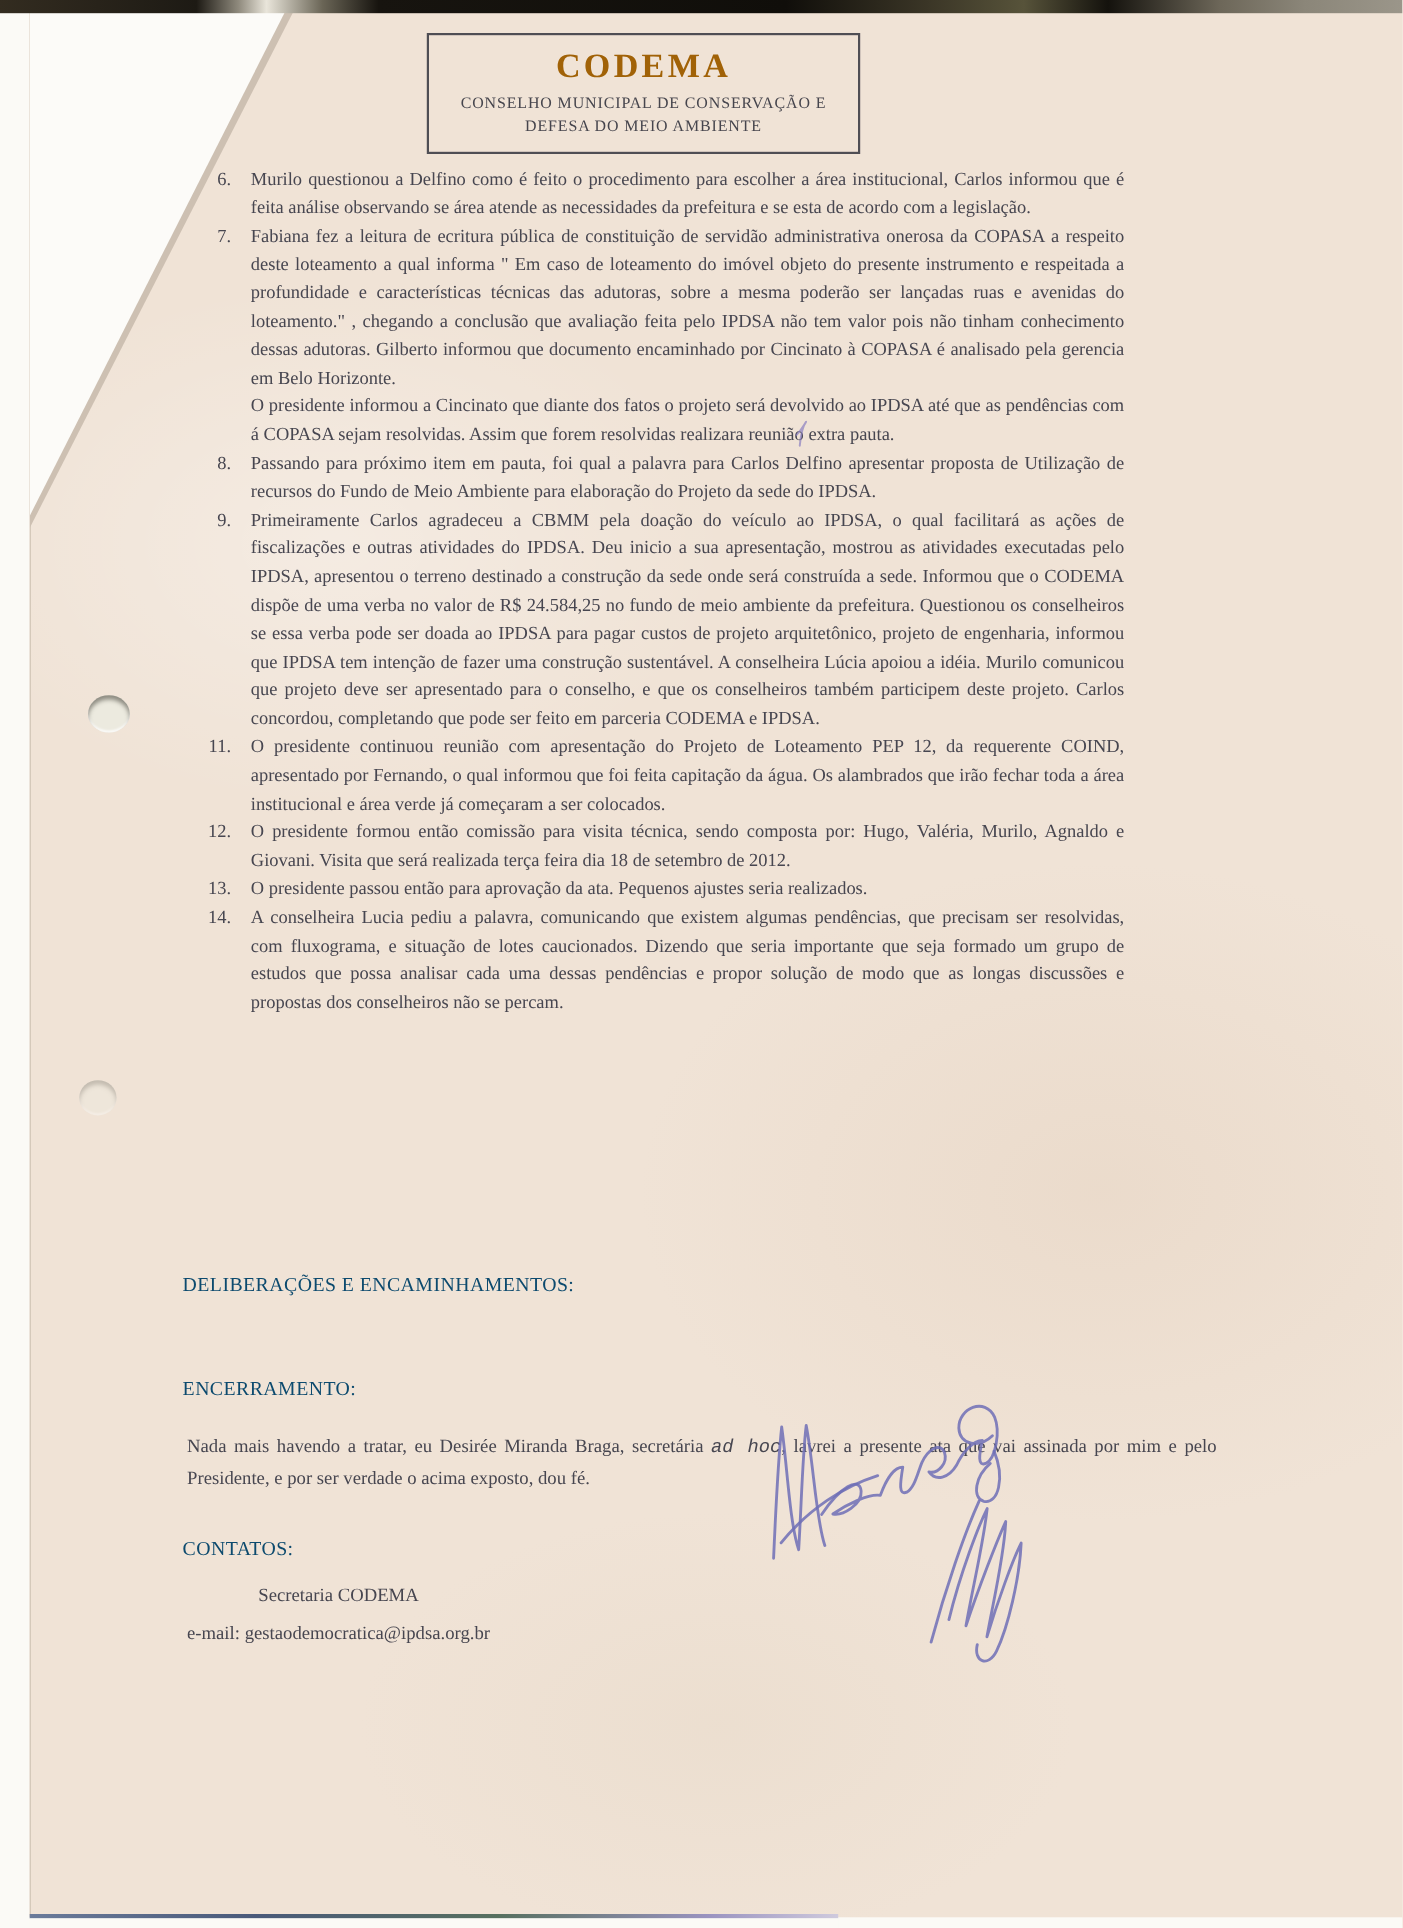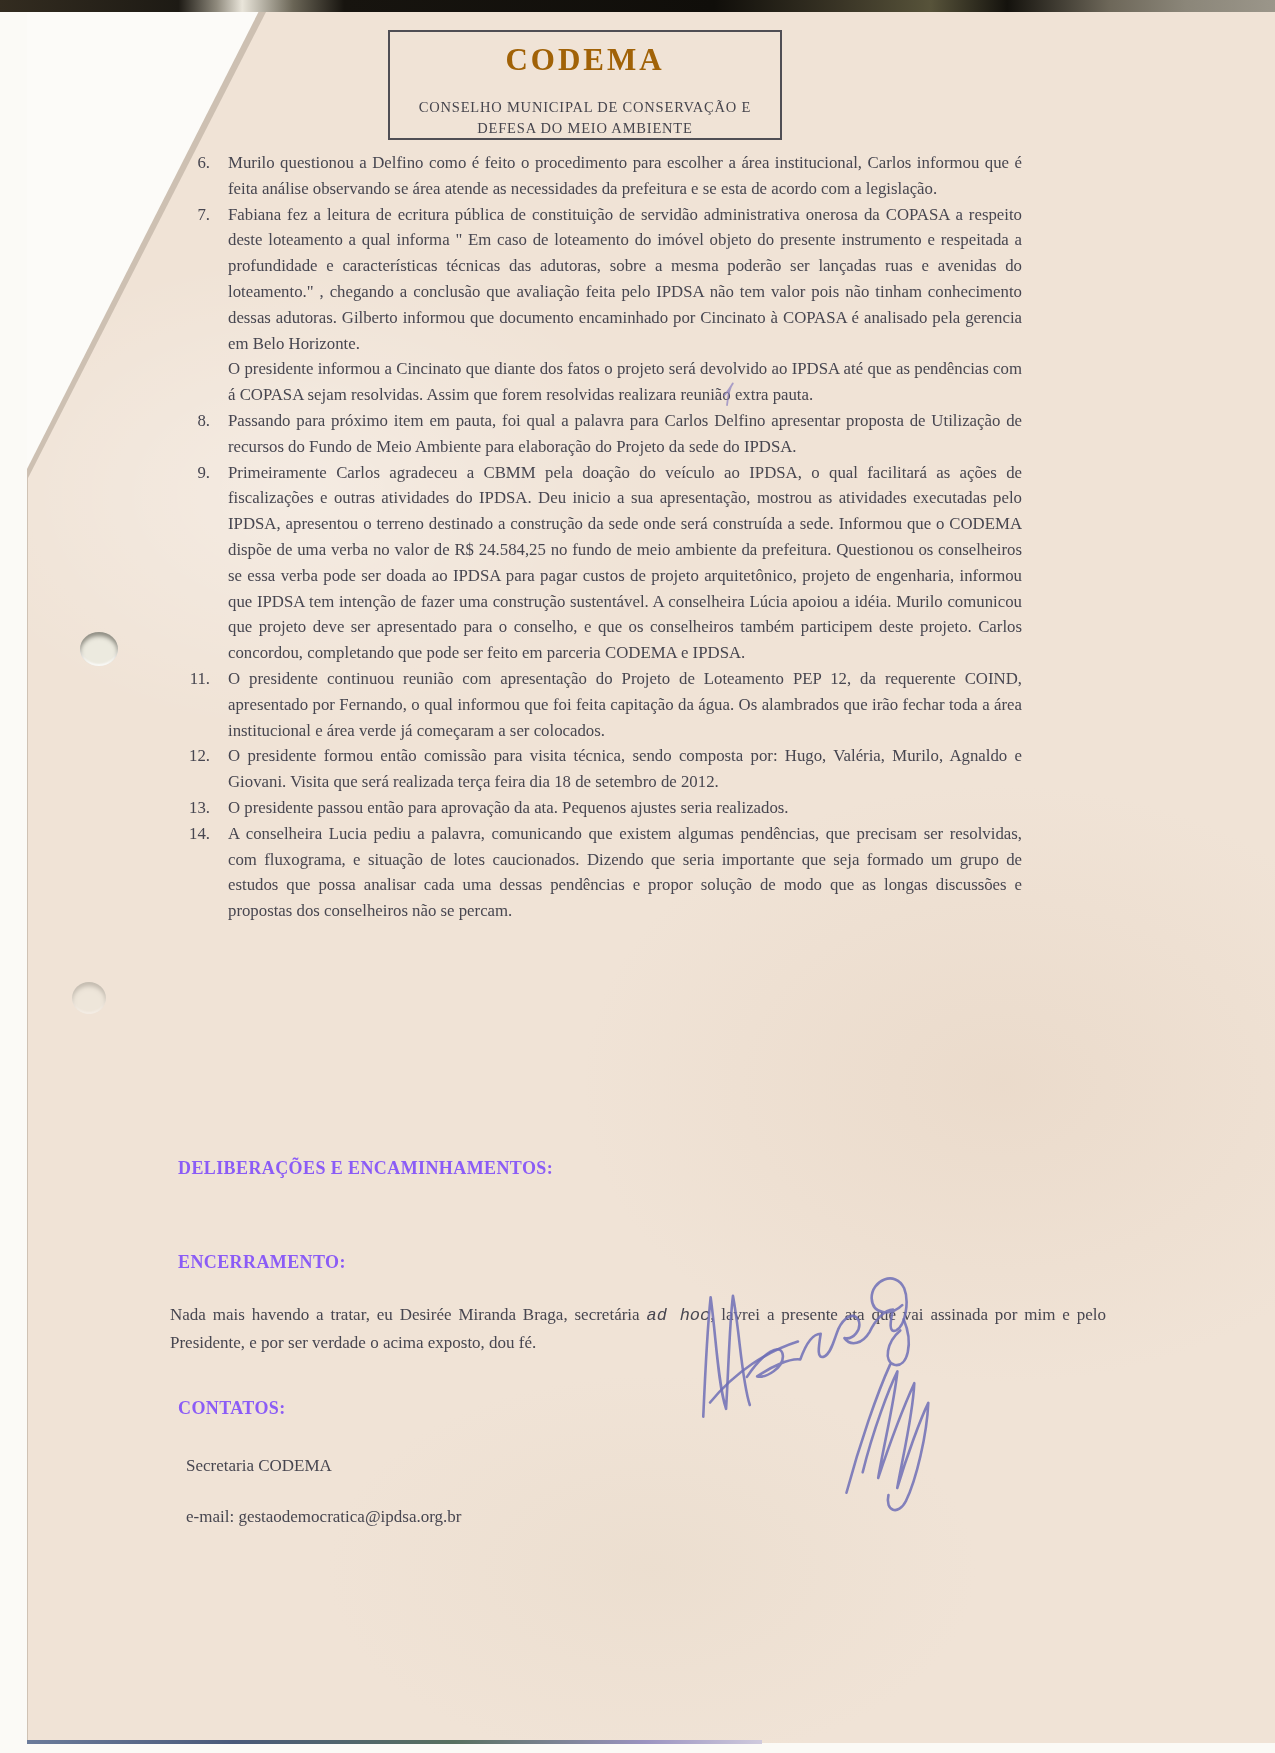--- a/index.html
+++ b/index.html
@@ -74,51 +74,51 @@
     border:2px solid #4f4e54;
     z-index:5;text-align:center;color:#3c3b43;
   }
   .org-title{
     margin-top:10px;font-size:31px;font-weight:bold;letter-spacing:3px;
     color:#a16207;
   }
   .org-sub{
     font-size:14.5px;letter-spacing:0.8px;color:#46454d;line-height:21px;
   }
-  .org-sub.first{margin-top:19px;}
+  .org-sub.first{margin-top:6px;}
 
   
   .minutes{
     position:absolute;left:182px;top:150px;width:840px;
     font-size:16.8px;line-height:25.8px;color:#474650;
     z-index:5;
   }
   .item{display:flex;align-items:flex-start;}
   .item .num{flex:0 0 28px;text-align:right;margin-right:18px;}
   .item .itext{flex:1;}
   .item p{margin:0;text-align:justify;}
 
   
   .sec-heading{
-    position:absolute;left:178px;z-index:5;
-    font-weight:bold;font-size:18px;letter-spacing:0.4px;color:#8b5cf6;
+    position:absolute;left:166px;z-index:5;
+    font-weight:normal;font-size:18px;letter-spacing:0.4px;color:#0c4a6e;
   }
   .h-delib{top:1158px;}
   .h-encer{top:1252px;}
   .h-conta{top:1398px;}
   .closing{
     position:absolute;left:170px;top:1284px;width:936px;
     font-size:17px;line-height:27px;color:#474650;text-align:justify;z-index:5;
   }
   .closing .it{font-style:italic;font-family:Liberation Mono, monospace;}
   .contacts{
     position:absolute;left:170px;top:1432px;z-index:5;
     font-size:17px;line-height:35px;color:#474650;
   }
-  .contacts div{margin:16px;}
+  .contacts div{margin:0;text-align:center;}
 
   
   .sig{position:absolute;z-index:7;}
   .sig path{fill:none;stroke:#6e6fb6;stroke-width:2.6;stroke-linecap:round;stroke-linejoin:round;opacity:.85;}
   .sig-1{left:668px;top:1258px;transform:rotate(-14deg);}
   .sig-2{left:845px;top:1348px;transform:rotate(6deg);}
   .ink-mark{left:718px;top:382px;transform:rotate(-6deg);}
   .ink-mark path{stroke:#8a7fc0;stroke-width:1.8;opacity:.7;}
 </style>
 </head>

